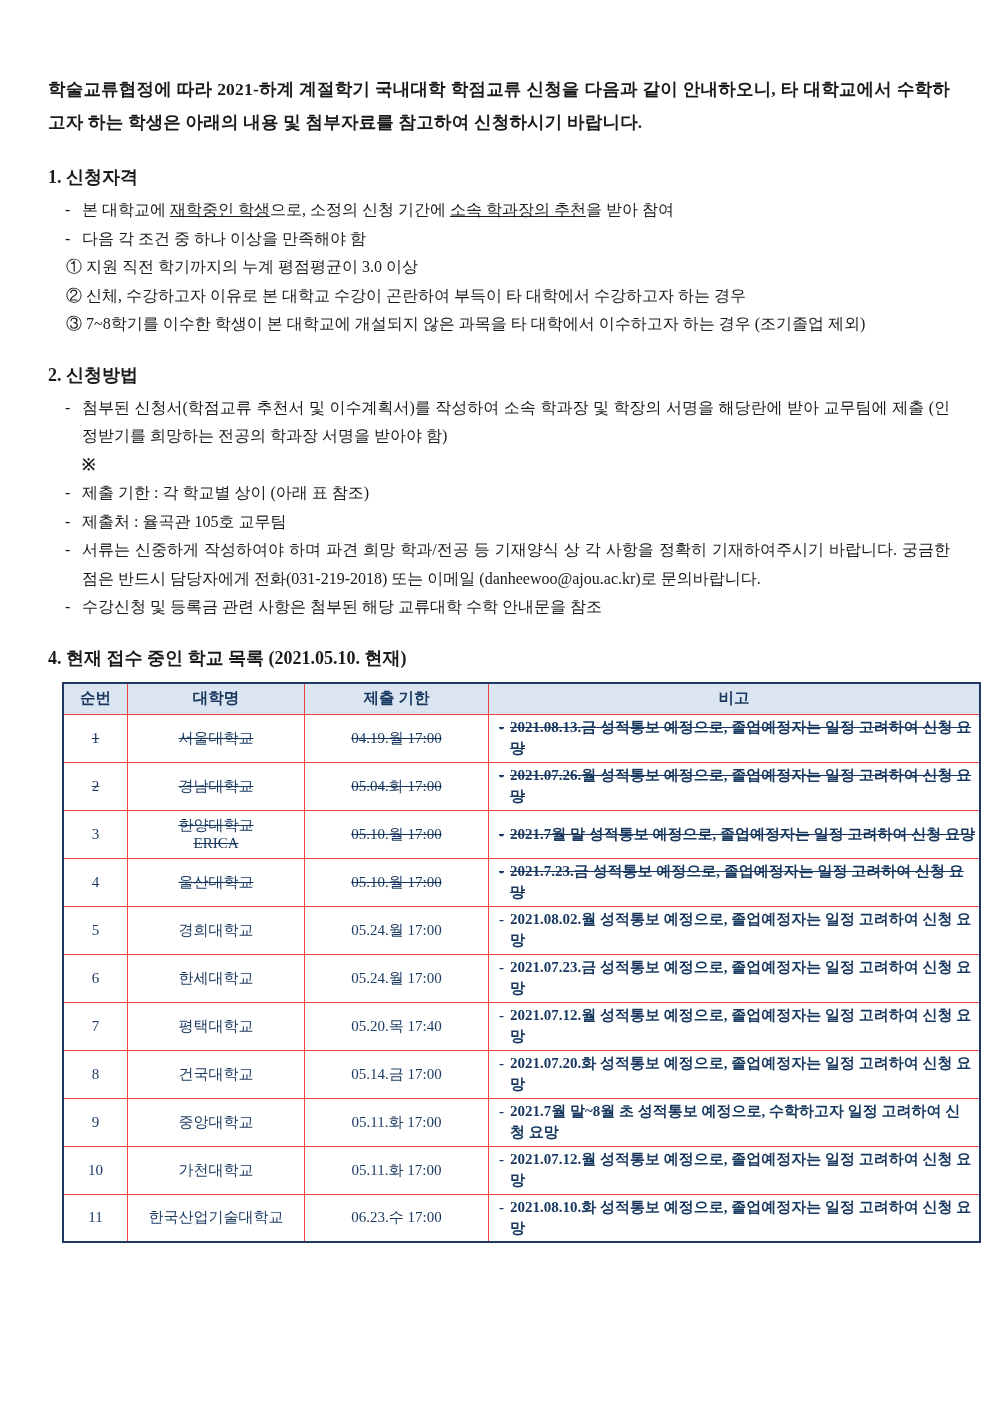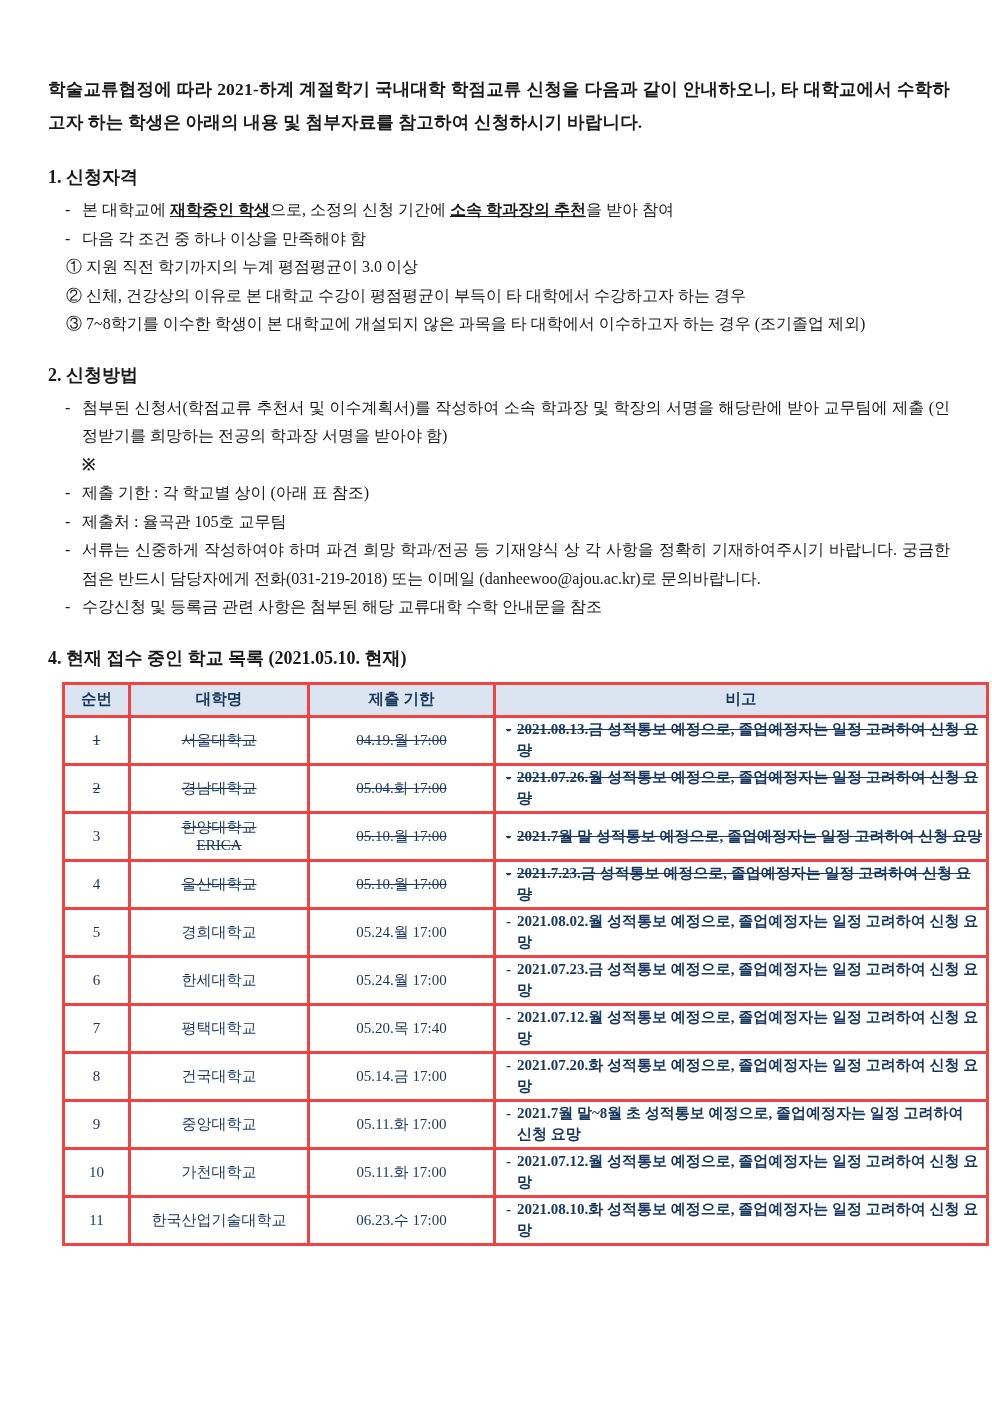--- a/index.html
+++ b/index.html
@@ -52,21 +52,21 @@
   .bullet .btext {
     flex: 1;
     text-align: justify;
   }
   .subitem {
     margin-left: 18px;
     font-size: 16px;
     line-height: 28.5px;
   }
   .emph {
-    font-weight: bold;
+    font-weight: normal;
     text-decoration: underline;
     margin-top: 40px;
   }
   .note-line {
     display: flex;
     margin-left: 34px;
     font-size: 16px;
     line-height: 28.5px;
     font-weight: bold;
   }
@@ -76,21 +76,21 @@
   
   .univ-table {
     margin: 12px 0 0 14px;
     border-collapse: collapse;
     table-layout: fixed;
     width: 888px;
     color: #17375e;
     font-size: 15px;
   }
   .univ-table th, .univ-table td {
-    border: 3px solid #ef4444;
+    border: 1px solid #ef4444;
     padding: 1px 4px;
     vertical-align: middle;
   }
   .univ-table { border: 2px solid #1f3864; }
   .univ-table thead th {
     background: #dbe4f1;
     font-weight: bold;
     height: 28px;
     text-align: center;
     font-size: 15.5px;
@@ -124,21 +124,21 @@
       <span class="dash">-</span>
       <div class="btext">
         <span>본 대학교에 </span><span class="emph">재학중인 학생</span><span>으로, 소정의 신청 기간에 </span><span class="emph">소속 학과장의 추천</span><span>을 받아 참여</span>
       </div>
     </div>
     <div class="bullet">
       <span class="dash">-</span>
       <div class="btext">다음 각 조건 중 하나 이상을 만족해야 함</div>
     </div>
     <div class="subitem">① 지원 직전 학기까지의 누계 평점평균이 3.0 이상</div>
-    <div class="subitem">② 신체, 건강상의 이유로 본 대학교 수강이 평점평균이 부득이 타 대학에서 수강하고자 하는 경우</div>
+    <div class="subitem">② 신체, 수강하고자 이유로 본 대학교 수강이 곤란하여 부득이 타 대학에서 수강하고자 하는 경우</div>
     <div class="subitem">③ 7~8학기를 이수한 학생이 본 대학교에 개설되지 않은 과목을 타 대학에서 이수하고자 하는 경우 (조기졸업 제외)</div>
   </div>
 
   <div class="sec">
     <div class="sec-heading">2. 신청방법</div>
     <div class="bullet">
       <span class="dash">-</span>
       <div class="btext">첨부된 신청서(학점교류 추천서 및 이수계획서)를 작성하여 소속 학과장 및 학장의 서명을 해당란에 받아 교무팀에 제출 (인정받기를 희망하는 전공의 학과장 서명을 받아야 함)</div>
     </div>
     <div class="note-line">
@@ -267,21 +267,21 @@
               </div>
             </td>
           </tr>
           <tr>
             <td class="c-no">9</td>
             <td class="c-univ">중앙대학교</td>
             <td class="c-deadline">05.11.화 17:00</td>
             <td class="c-note">
               <div class="note-wrap">
                 <span class="note-dash">-</span>
-                <span class="note-text">2021.7월 말~8월 초 성적통보 예정으로, 졸업예정자는 일정 고려하여 신청 요망</span>
+                <span class="note-text">2021.7월 말~8월 초 성적통보 예정으로, 수학하고자 일정 고려하여 신청 요망</span>
               </div>
             </td>
           </tr>
           <tr>
             <td class="c-no">10</td>
             <td class="c-univ">가천대학교</td>
             <td class="c-deadline">05.11.화 17:00</td>
             <td class="c-note">
               <div class="note-wrap">
                 <span class="note-dash">-</span>

